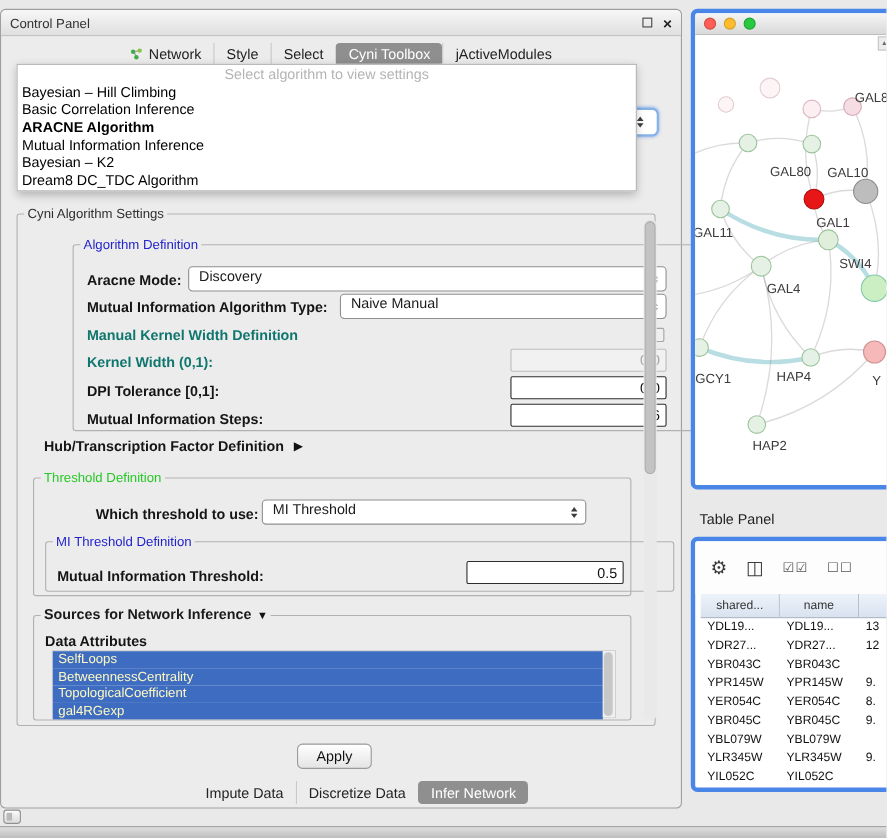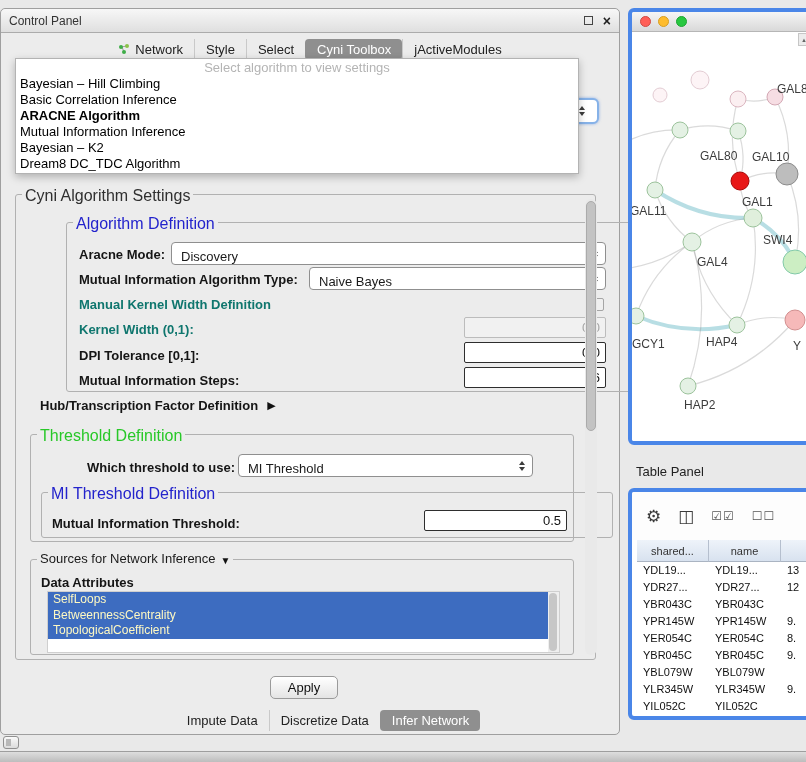--- a/index.html
+++ b/index.html
@@ -23,35 +23,35 @@
 
   
   #popup{position:absolute;left:14px;top:49px;width:564px;height:116px;background:#fff;border:1px solid #b3b3b3;box-shadow:0 3px 8px rgba(0,0,0,.25);z-index:20;padding-top:1px;}
   .ph{height:16px;line-height:16px;text-align:center;color:#b4b4b4;font-size:13px;}
   .pitem{height:16px;line-height:16px;padding-left:4px;font-size:13px;color:#000;white-space:nowrap;}
   .pitem.sel{font-weight:bold;}
   #comboFrag{position:absolute;left:556px;top:89px;width:42px;height:26px;background:#fff;border:2px solid #86b2e8;border-radius:6px;z-index:10;box-shadow:0 0 3px rgba(100,150,230,.7);display:flex;align-items:center;justify-content:flex-end;padding-right:12px;}
 
   
   .group{position:absolute;border:1px solid #b1b1b1;border-radius:3px;}
-  .legend{position:absolute;top:-8px;left:6px;background:#ececec;padding:0 3px;font-size:16px;color:#2f2f2f;white-space:nowrap;}
+  .legend{position:absolute;top:-8px;left:6px;background:#ececec;padding:0 3px;font-size:12px;color:#2f2f2f;white-space:nowrap;}
   .legend.blue{color:var(--group-title-blue);}
   .legend.green{color:var(--group-title-green);}
-  .legend.plain{font-size:13px;font-weight:normal;color:#1a1a1a;display:flex;align-items:flex-end;top:-9px;}
+  .legend.plain{font-size:13px;font-weight:bold;color:#1a1a1a;display:flex;align-items:flex-end;top:-9px;}
   #mainGroup{left:14px;top:185px;width:581px;height:466px;}
   #algoGroup{left:14px;top:27px;width:636px;height:170px;margin-left:36px;}
   #thrGroup{left:14px;top:239px;width:544px;height:108px;}
   #miGroup{left:10px;top:57px;width:572px;height:46px;}
   #srcGroup{left:14px;top:364px;width:544px;height:96px;}
 
   .lbl{position:absolute;font-size:13px;font-weight:bold;color:#151515;white-space:nowrap;}
   .lbl.gray{color:#0f766e;}
   .lbl.inline{position:static;}
 
-  .combo{position:absolute;height:23px;background:#fff;border:1px solid #8f8f8f;border-radius:4px;display:flex;align-items:flex-end;padding:0 22px 0 9px;font-size:13px;}
+  .combo{position:absolute;height:23px;background:#fff;border:1px solid #8f8f8f;border-radius:4px;display:flex;align-items:flex-start;padding:0 22px 0 9px;font-size:13px;}
   .cval{flex:1;white-space:nowrap;overflow:hidden;}
   .carr{display:flex;flex-direction:column;gap:2px;}
   .combo .carr{position:absolute;right:7px;top:50%;transform:translateY(-50%);}
   .au{width:0;height:0;border-left:3.5px solid transparent;border-right:3.5px solid transparent;border-bottom:4px solid #3c3c3c;}
   .ad{width:0;height:0;border-left:3.5px solid transparent;border-right:3.5px solid transparent;border-top:4px solid #3c3c3c;}
 
   .field{position:absolute;height:21px;border:1px solid #2e2e2e;border-radius:2px;background:#fff;font-family:"Liberation Sans",sans-serif;font-size:13px;text-align:right;padding:0 5px;color:#111;}
   .field.disabled{border-color:#bcbcbc;background:#f1f1f1;color:#a5a5a5;}
   .checkbox{position:absolute;width:13px;height:13px;border:1px solid #a5a5a5;border-radius:2px;background:#efefef;}
 
@@ -151,21 +151,21 @@
         <div class="combo" style="left:104px;top:19px;width:435px" data-name="aracne-mode-select">
           <span class="cval" data-name="aracne-mode-value">Discovery</span>
           <span class="carr" data-name="combo-arrows-icon">
               <i class="au"></i>
               <i class="ad"></i>
             </span>
         </div>
 
         <span class="lbl" style="left:12px;top:49px" data-name="mi-algorithm-type-label">Mutual Information Algorithm Type:</span>
         <div class="combo" style="left:242px;top:44px;width:297px" data-name="mi-algorithm-type-select">
-          <span class="cval" data-name="mi-algorithm-type-value">Naive Bayes</span>
+          <span class="cval" data-name="mi-algorithm-type-value">Naive Manual</span>
           <span class="carr" data-name="combo-arrows-icon">
               <i class="au"></i>
               <i class="ad"></i>
             </span>
         </div>
 
         <span class="lbl gray" style="left:12px;top:74px" data-name="manual-kernel-width-label">Manual Kernel Width Definition</span>
         <span class="checkbox" style="left:524px;top:75px" data-name="manual-kernel-width-checkbox"></span>
 
         <span class="lbl gray" style="left:12px;top:99px" data-name="kernel-width-label">Kernel Width (0,1):</span>
@@ -206,20 +206,21 @@
         <span class="legend plain" data-name="sources-section-header">
           <span data-name="sources-title">Sources for Network Inference</span>
           <span class="tri-down" data-name="collapse-arrow-icon">▼</span>
         </span>
         <span class="lbl" style="left:10px;top:15px" data-name="data-attributes-label">Data Attributes</span>
         <div id="attrListWrap" data-name="data-attributes-list">
           <div id="attrList">
               <div class="attr sel" data-name="attribute-item-selfloops">SelfLoops</div>
               <div class="attr sel" data-name="attribute-item-betweennesscentrality">BetweennessCentrality</div>
               <div class="attr sel" data-name="attribute-item-topologicalcoefficient">TopologicalCoefficient</div>
+              <div class="attr sel" data-name="attribute-item-gal4rgexp">gal4RGexp</div>
             </div>
           <div class="vscroll" id="attrScroll" data-name="attributes-scrollbar">
               <div class="thumb" data-name="scrollbar-thumb"></div>
             </div>
         </div>
       </div>
 
       <div id="setScroll" data-name="settings-scrollbar">
           <div class="thumb" data-name="scrollbar-thumb"></div>
         </div>

